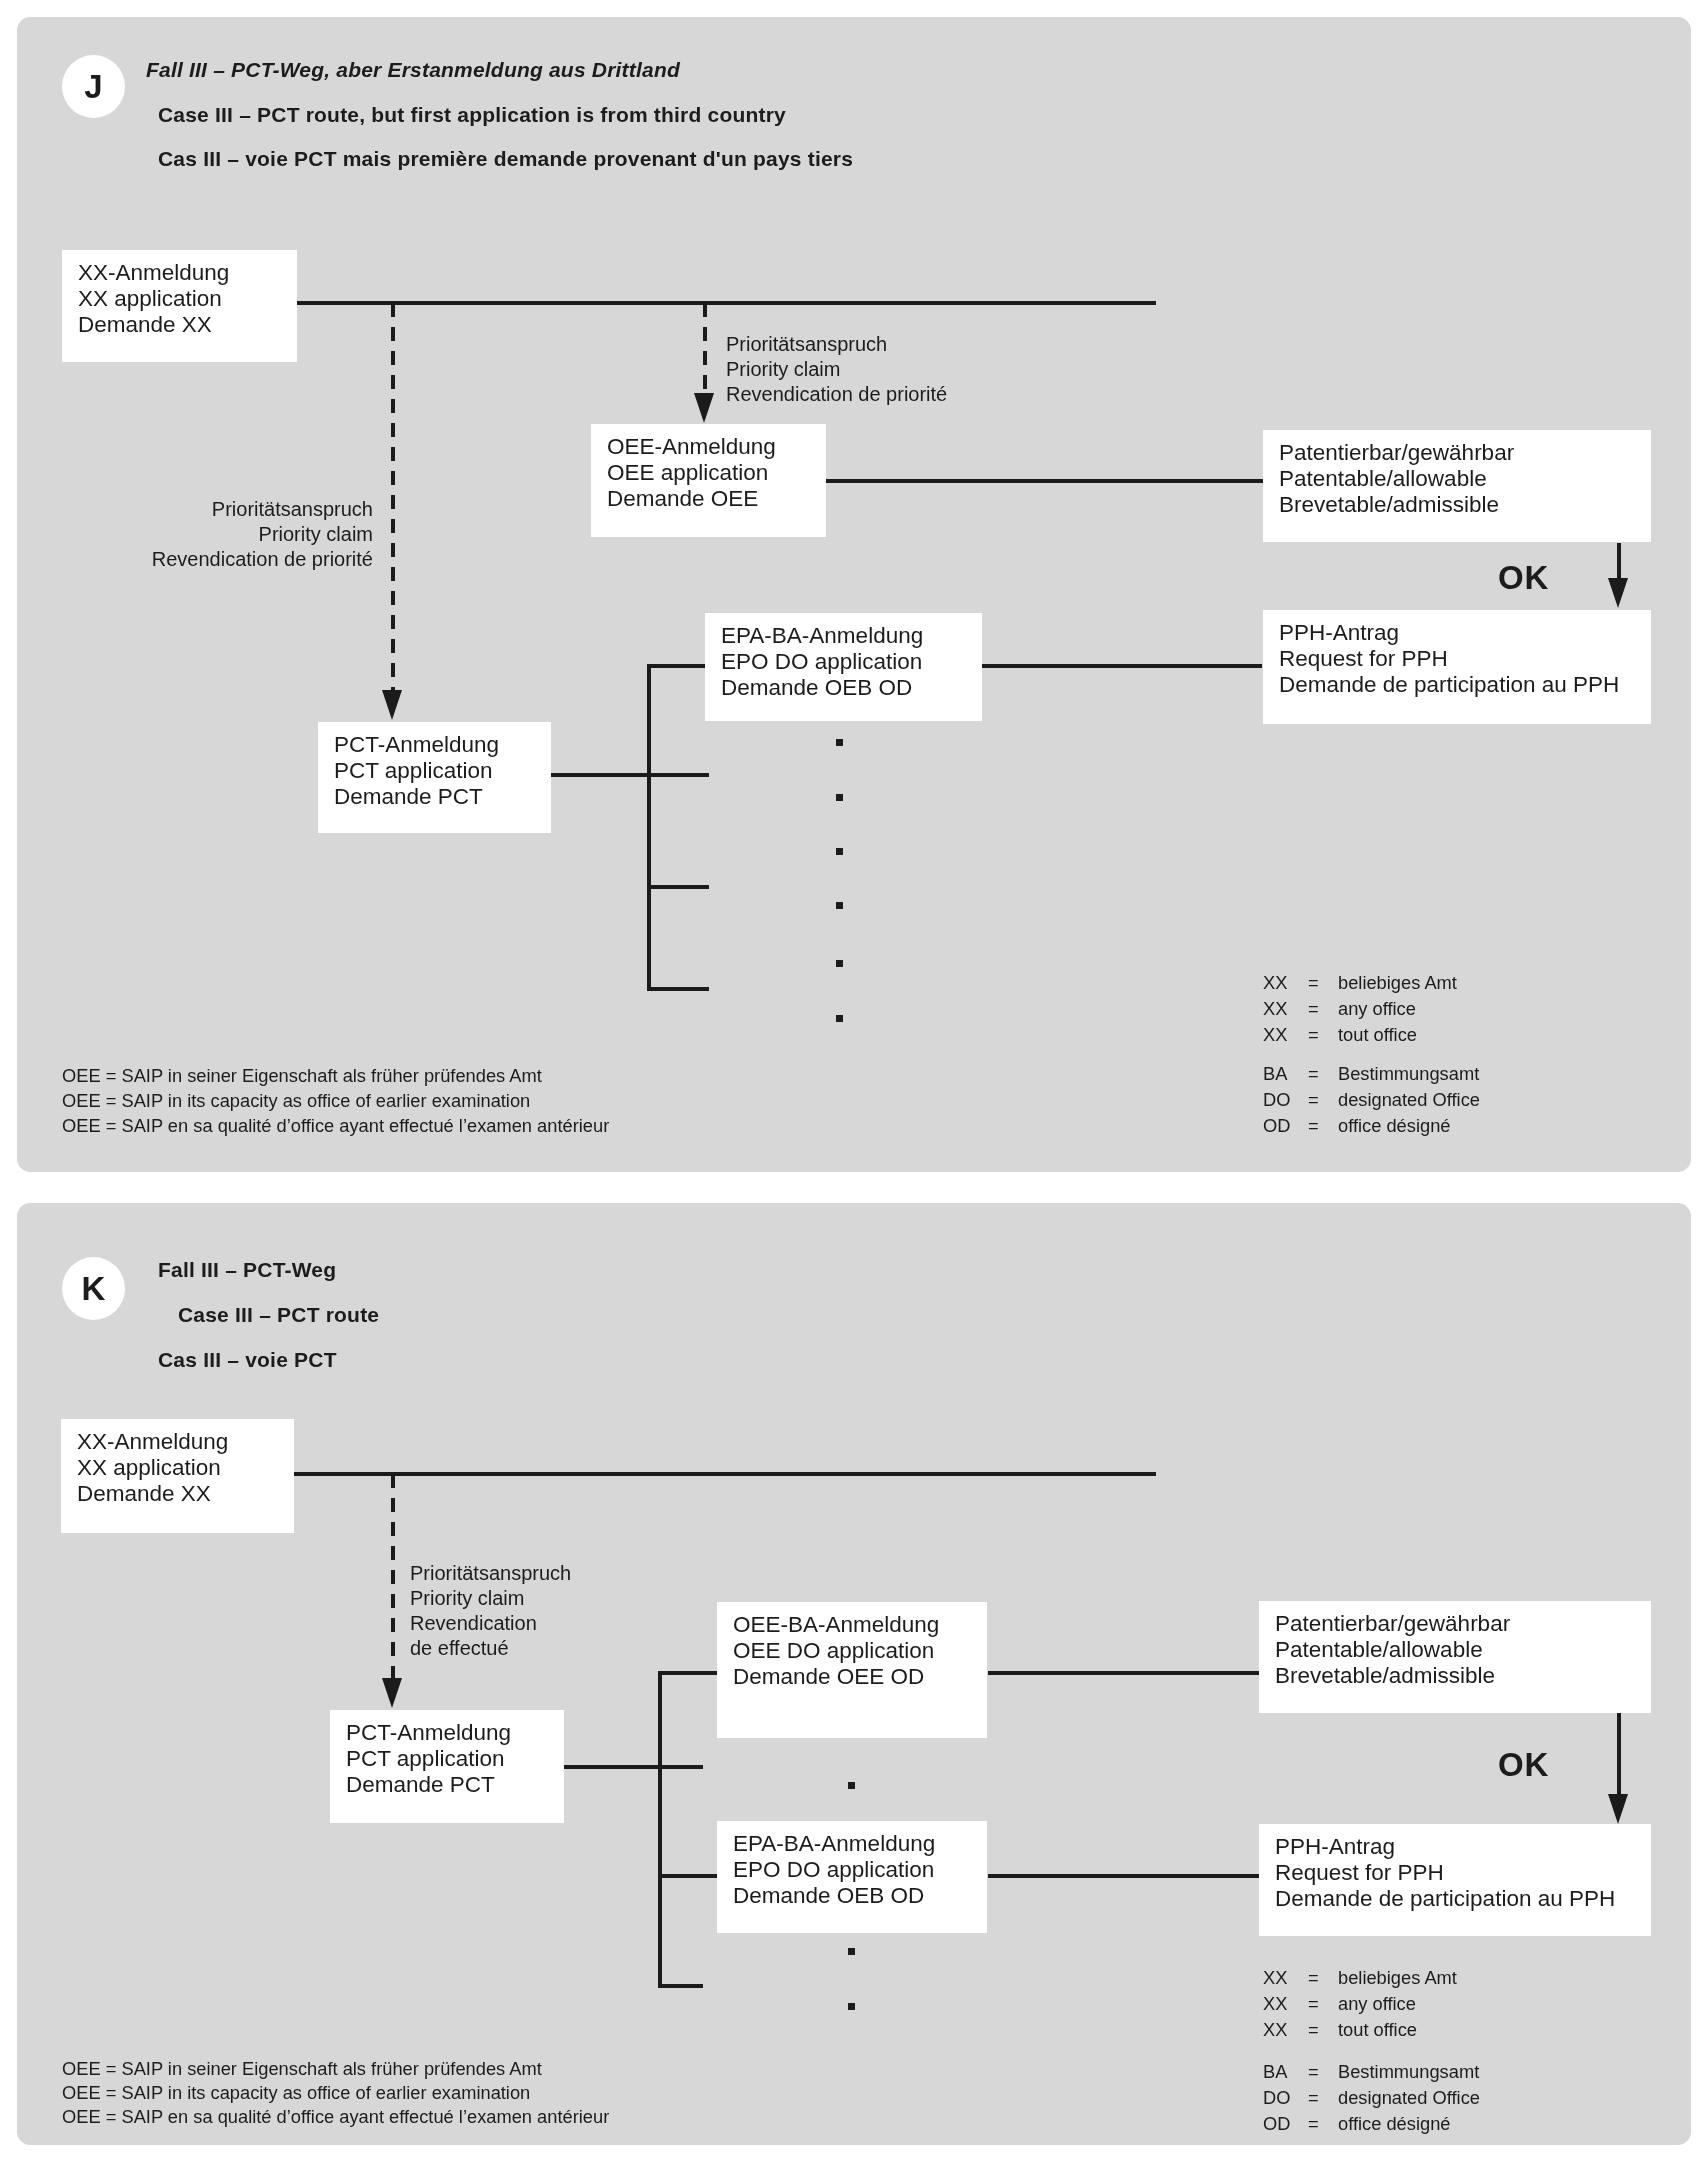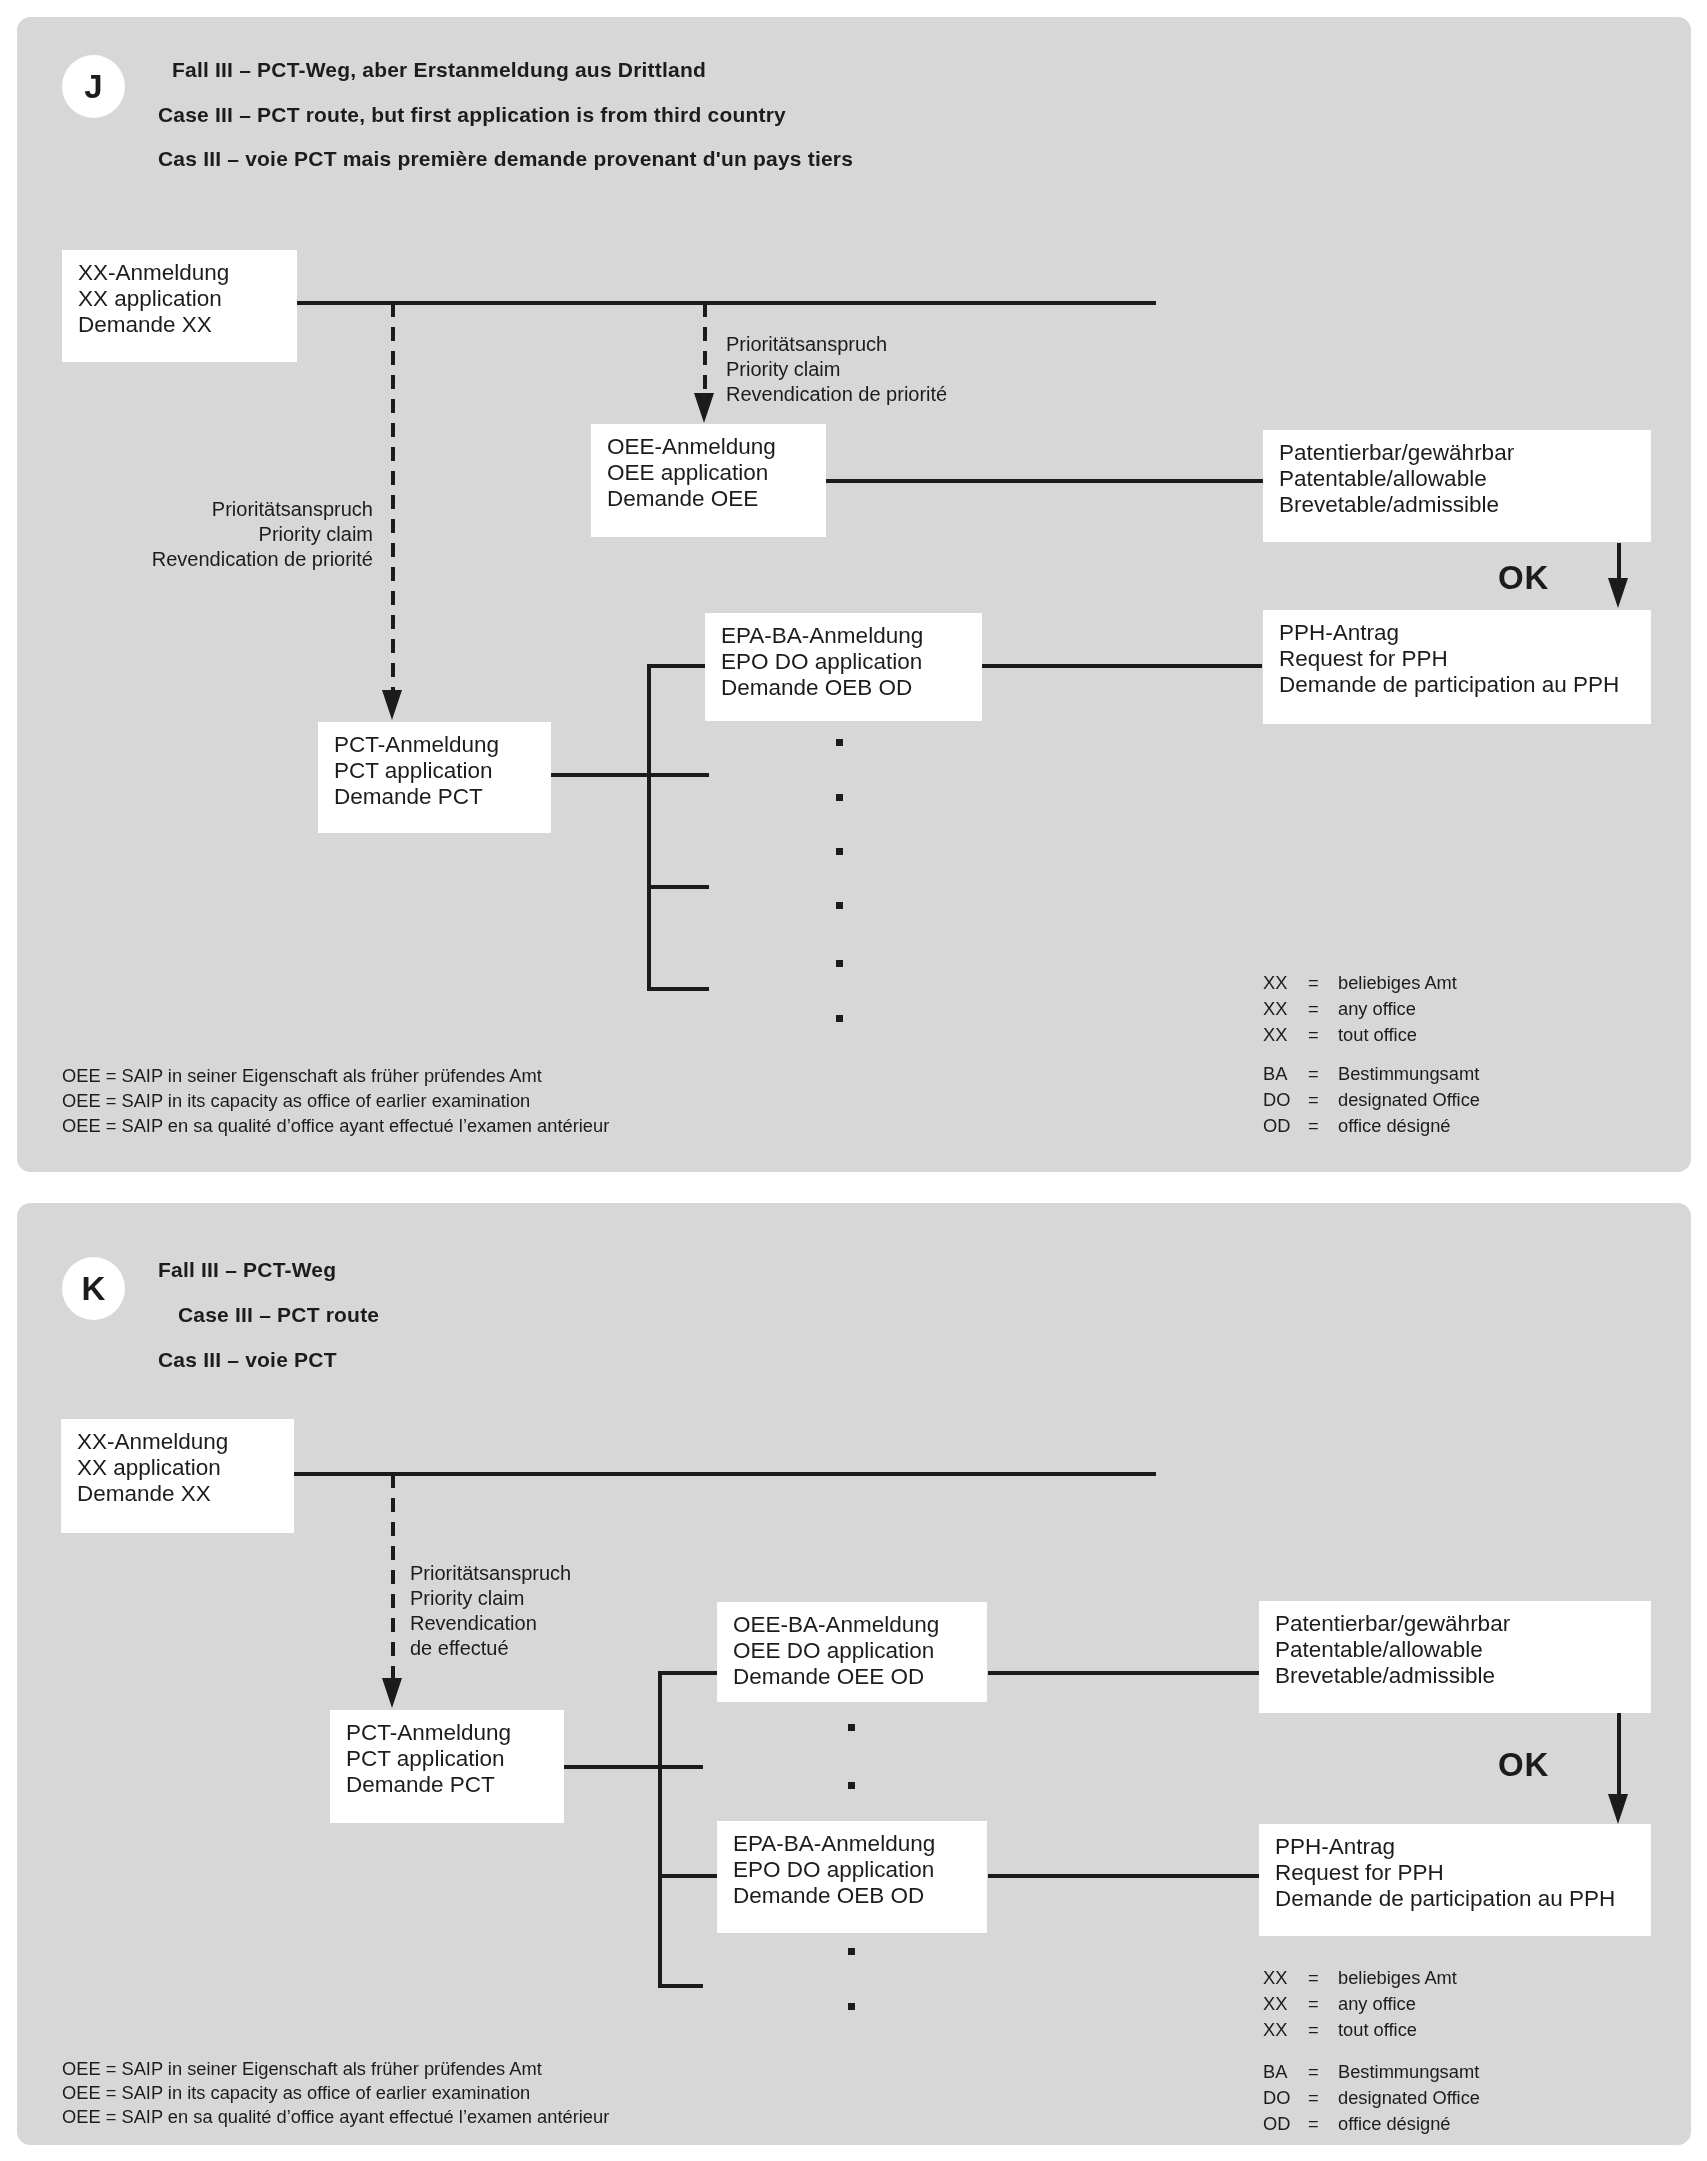--- a/index.html
+++ b/index.html
@@ -32,21 +32,21 @@
   .lgr .e{width:30px;}
 </style>
 </head>
 <body>
 
 <div class="panel" style="top:16.6px;height:1155px;"></div>
 
 <div class="badge" style="left:62px;top:55px;">
   <span>J</span>
 </div>
-<div class="ttl" style="left:172px;top:47px;">Fall III – PCT-Weg, aber Erstanmeldung aus Drittland</div>
+<div class="ttl" style="left:146px;top:47px;font-style:italic;">Fall III – PCT-Weg, aber Erstanmeldung aus Drittland</div>
 <div class="ttl" style="left:158px;top:92px;">Case III – PCT route, but first application is from third country</div>
 <div class="ttl" style="left:158px;top:136px;">Cas III – voie PCT mais première demande provenant d'un pays tiers</div>
 
 <div class="hl" style="left:297px;top:301px;width:859px;"></div>
 <div class="dash" style="left:391px;top:303px;height:387px;"></div>
 <div class="arr" style="left:382px;top:690px;"></div>
 <div class="dash" style="left:703px;top:303px;height:90px;"></div>
 <div class="arr" style="left:694px;top:393px;"></div>
 <div class="hl" style="left:826px;top:479px;width:437px;"></div>
 <div class="hl" style="left:982px;top:664px;width:280px;"></div>
@@ -178,21 +178,21 @@
 <div class="box" style="left:61px;top:1419px;width:233px;height:114px;">
   <div class="bl">XX-Anmeldung</div>
   <div class="bl">XX application</div>
   <div class="bl">Demande XX</div>
 </div>
 <div class="box" style="left:330px;top:1710px;width:234px;height:113px;">
   <div class="bl">PCT-Anmeldung</div>
   <div class="bl">PCT application</div>
   <div class="bl">Demande PCT</div>
 </div>
-<div class="box" style="left:717px;top:1602px;width:270px;height:100px;">
+<div class="box" style="left:717px;top:1602px;width:270px;height:136px;">
   <div class="bl">OEE-BA-Anmeldung</div>
   <div class="bl">OEE DO application</div>
   <div class="bl">Demande OEE OD</div>
 </div>
 <div class="box" style="left:717px;top:1821px;width:270px;height:112px;">
   <div class="bl">EPA-BA-Anmeldung</div>
   <div class="bl">EPO DO application</div>
   <div class="bl">Demande OEB OD</div>
 </div>
 <div class="box" style="left:1259px;top:1601px;width:392px;height:112px;">

